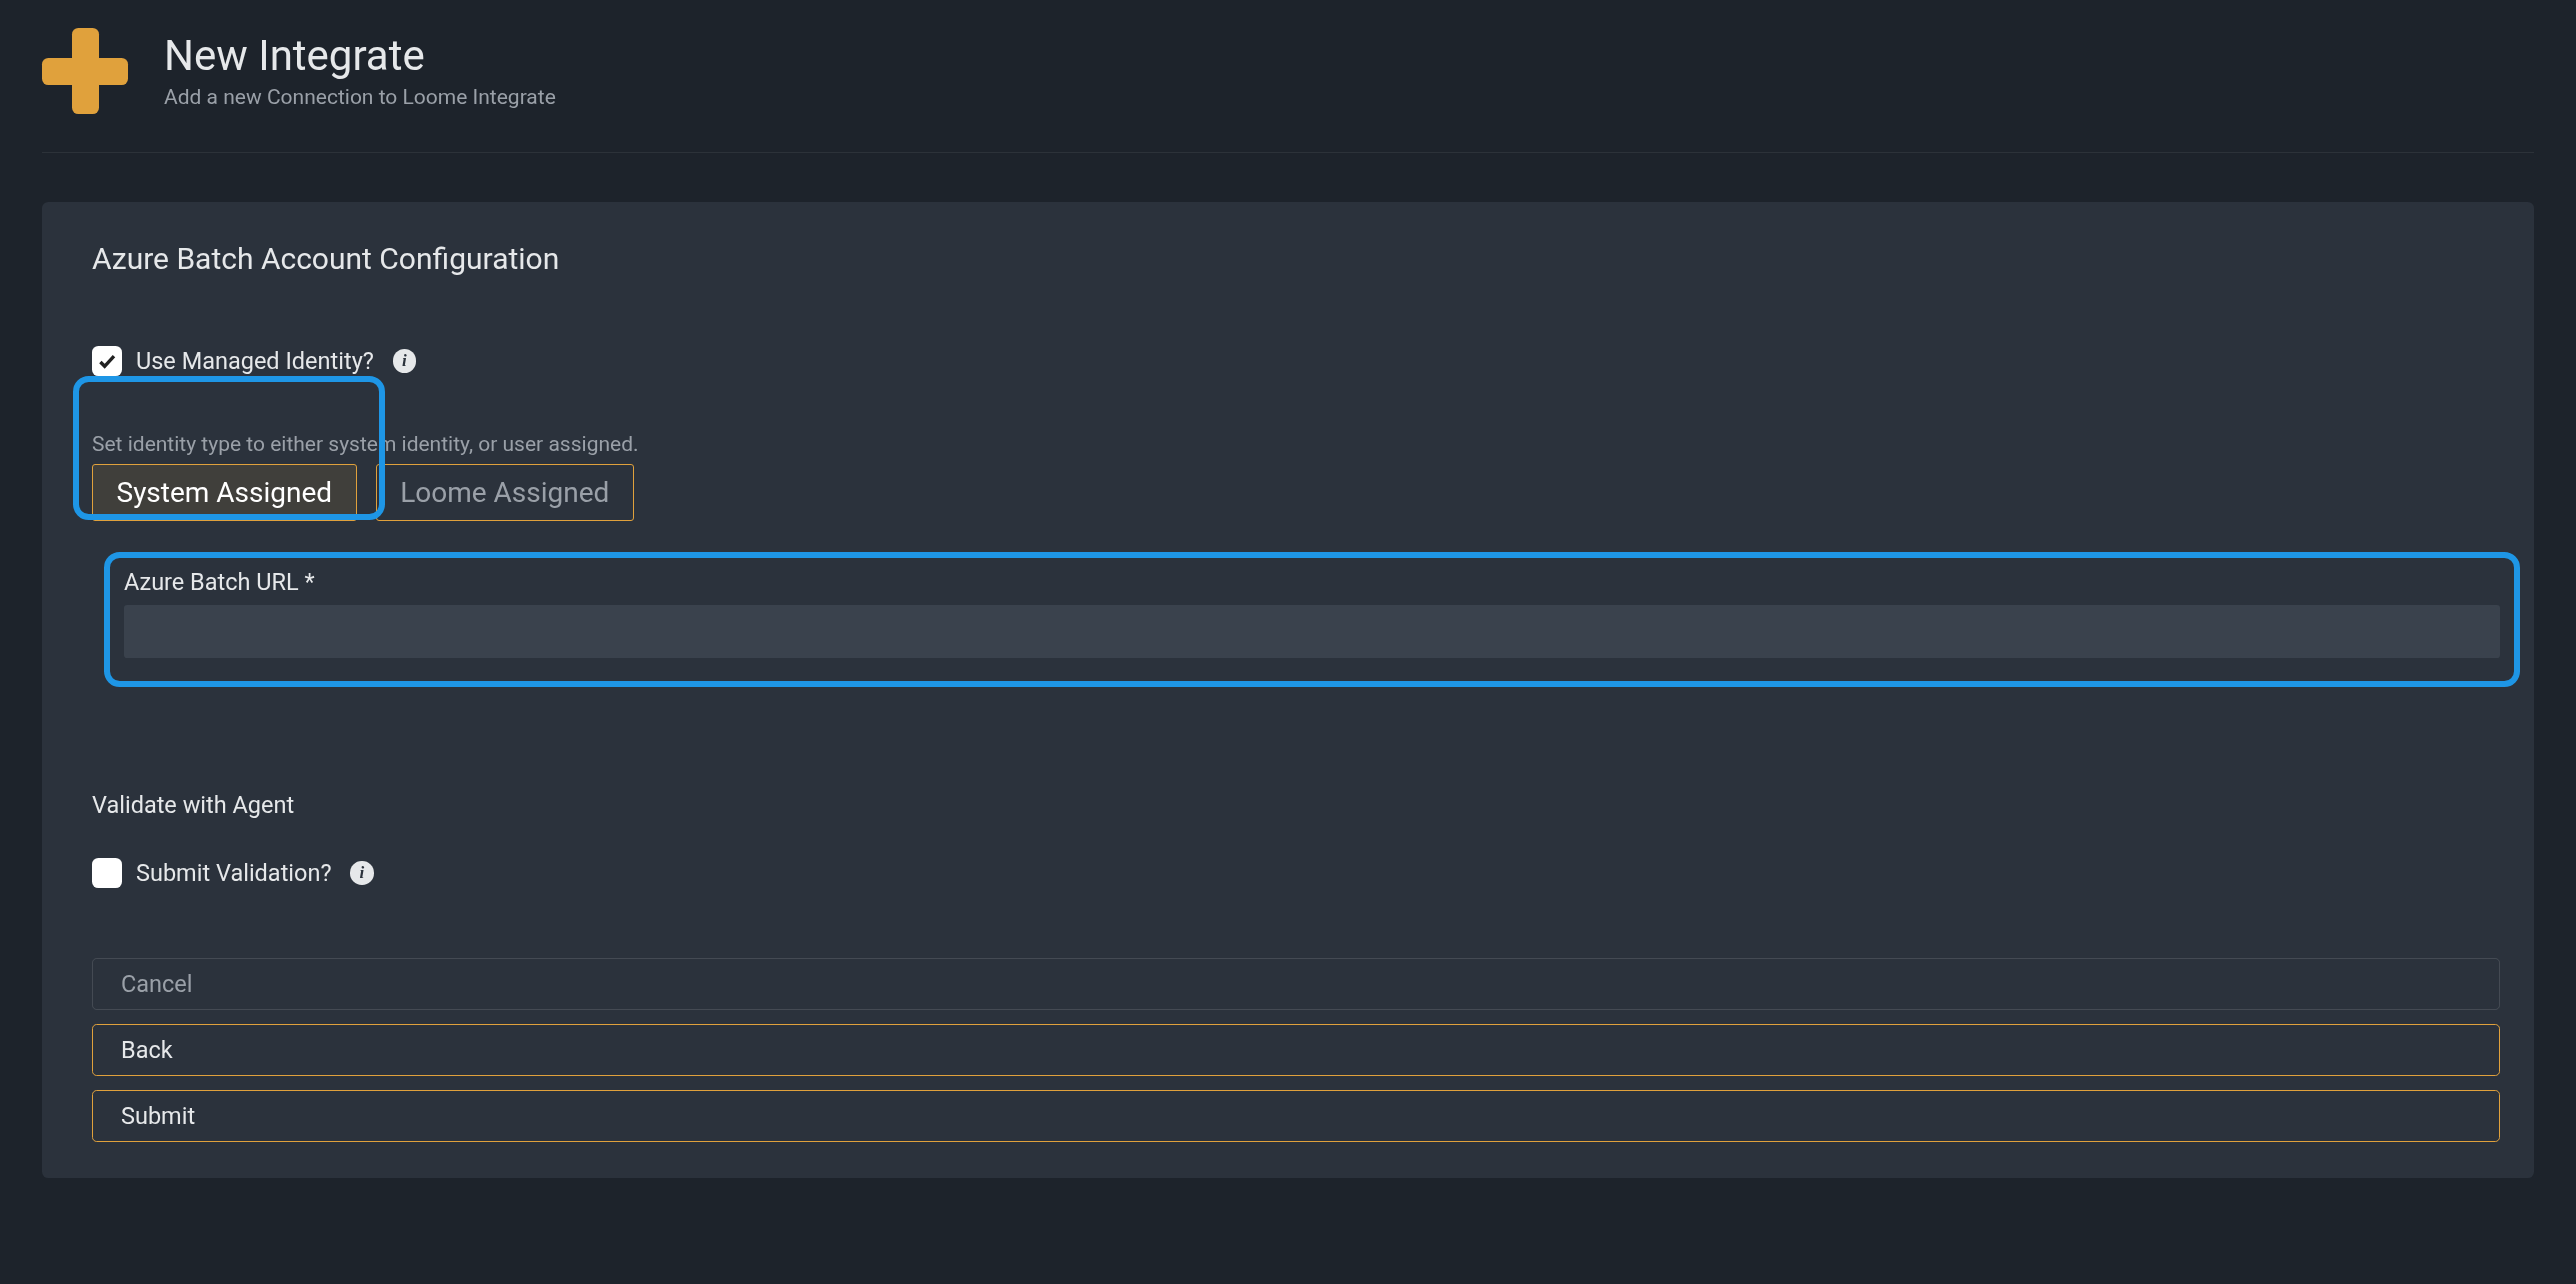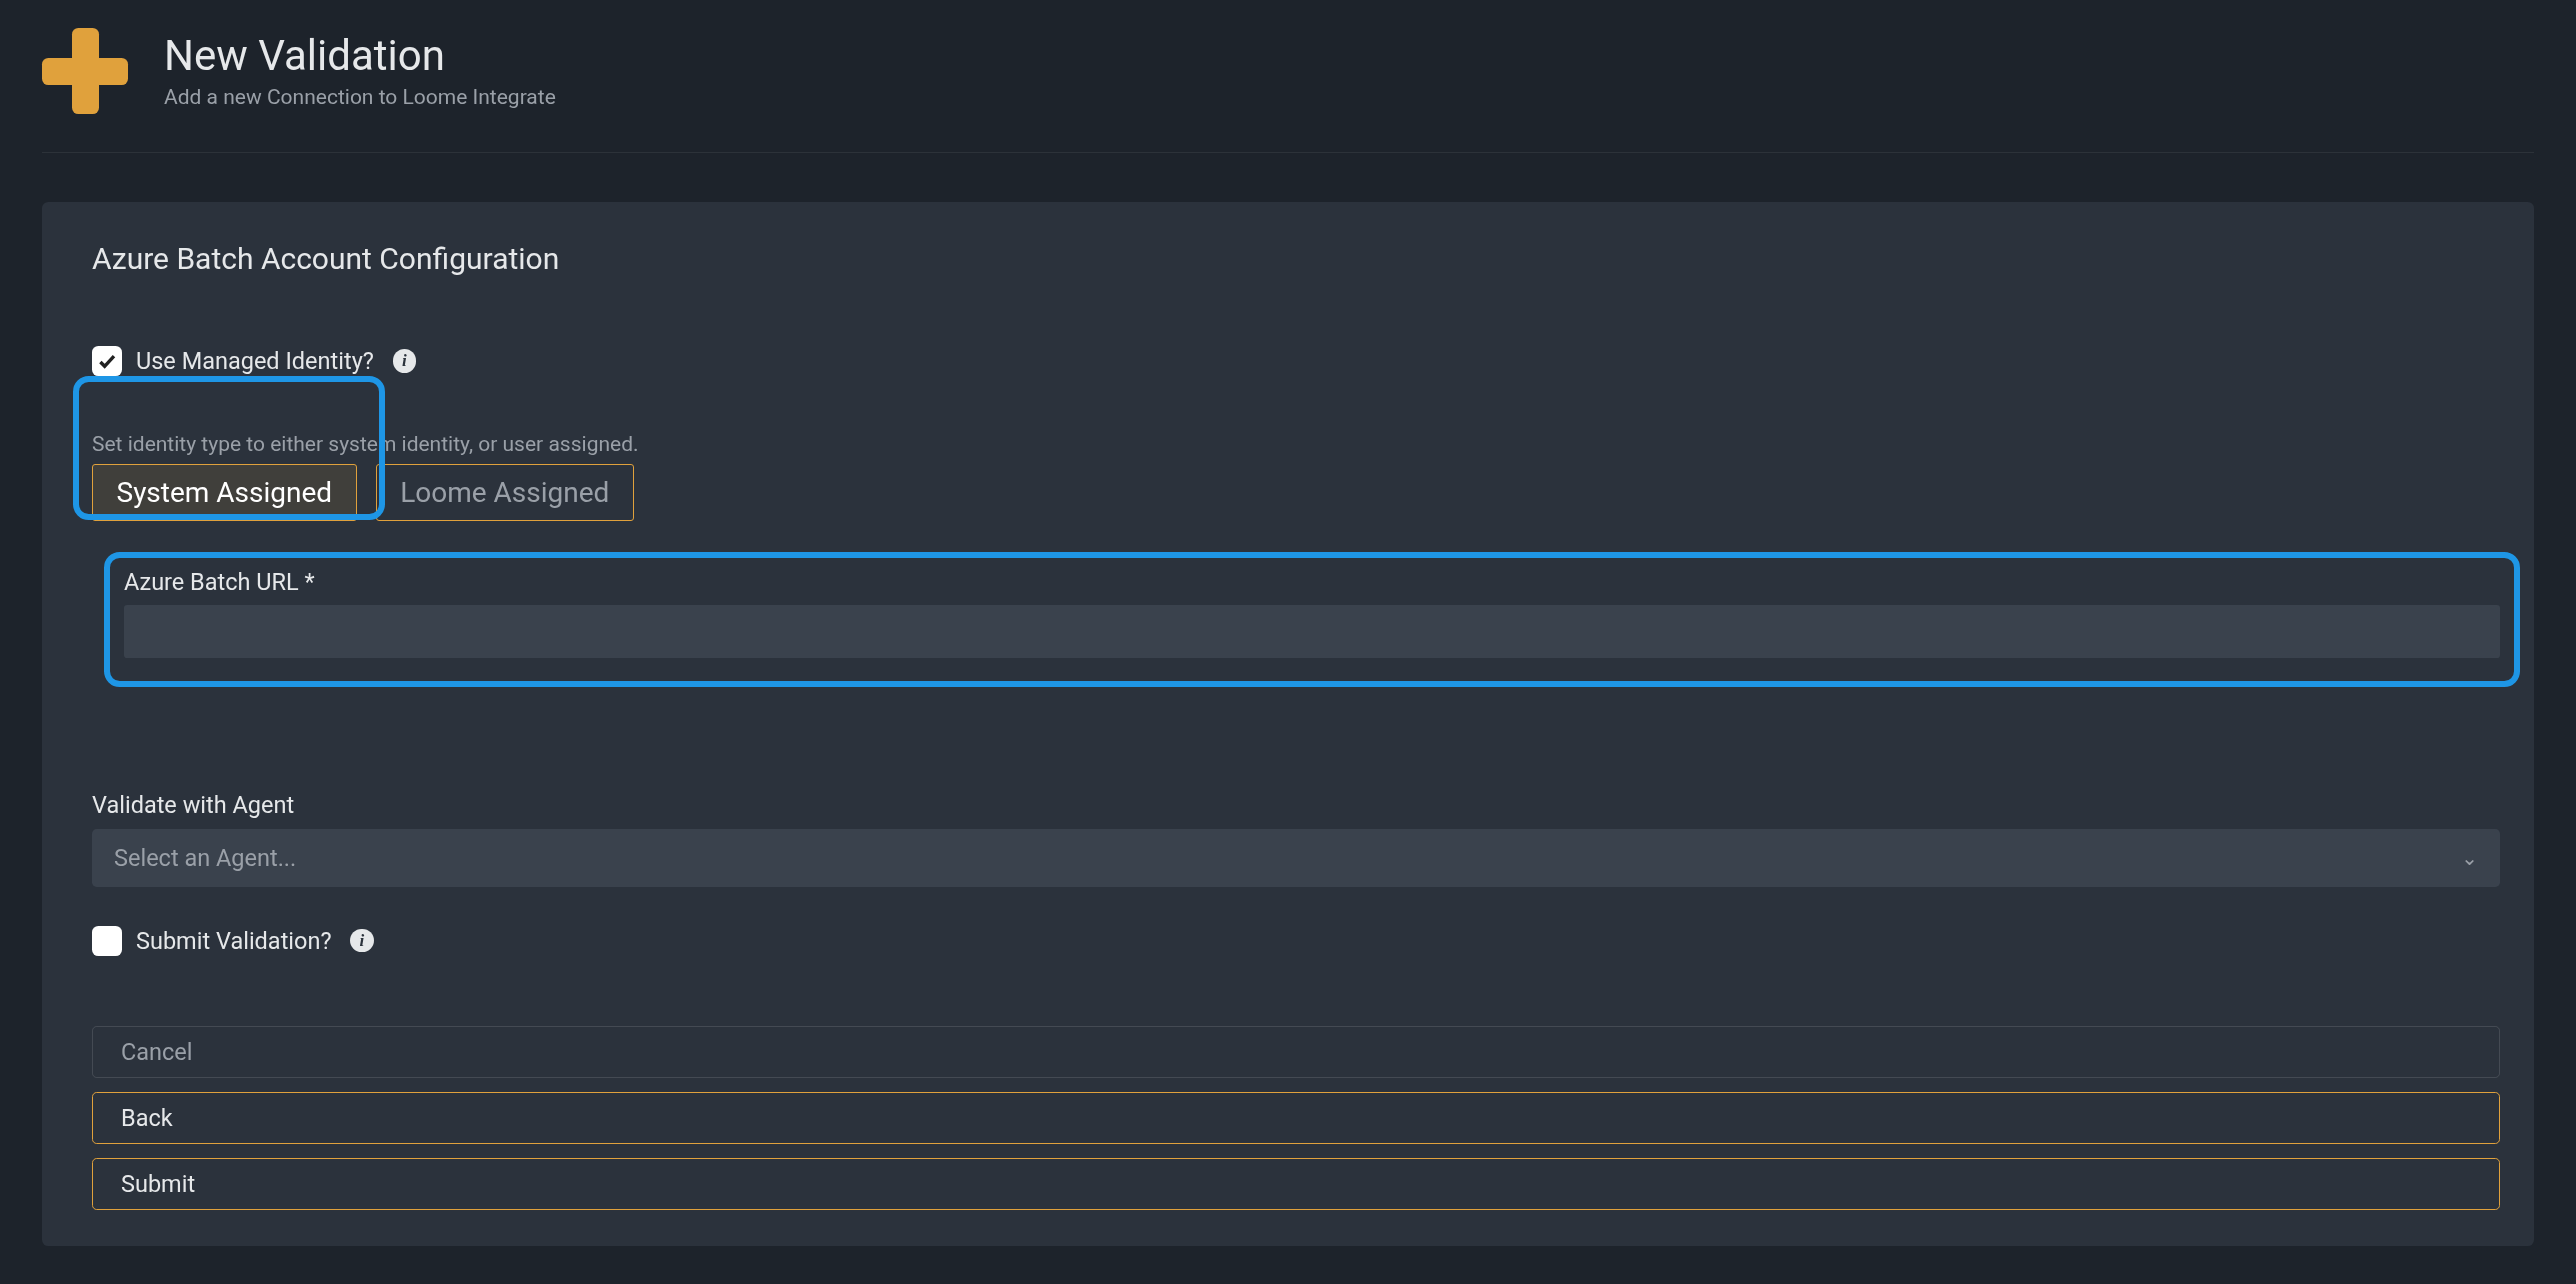--- a/index.html
+++ b/index.html
@@ -230,21 +230,21 @@
   .panel-inner { position: relative; }
 </style>
 </head>
 <body>
 
 <div class="page">
 
   <div class="header-row">
     <div class="plus-icon"></div>
     <div class="header-text">
-      <h1>New Validation</h1>
+      <h1>New Integrate</h1>
       <div class="subtitle">Add a new Connection to Loome Integrate</div>
     </div>
   </div>
 
   <div class="panel">
     <div class="panel-inner">
 
       <div class="panel-title">Azure Batch Account Configuration</div>
 
       <div class="check-row">
@@ -271,26 +271,20 @@
         <input class="text-input" type="text" value="" style="">
 
         
         <div class="hl-frame" style="left:-20.4px; top:-15.7px; right:-20.4px; height:135px;"></div>
       </div>
 
       <div class="spacer-big"></div>
 
       <div>
         <div class="field-label">Validate with Agent</div>
-        <div class="select-wrap">
-          <div class="select-input">
-            <span>Select an Agent...</span>
-          </div>
-          <span class="select-caret">⌄</span>
-        </div>
       </div>
 
       <div class="bypass-row">
         <div class="chk"></div>
         <span>Submit Validation?</span>
         <span class="info-icon">i</span>
       </div>
 
       <div class="footer-row">
         <div class="ftr-btn">Cancel</div>

